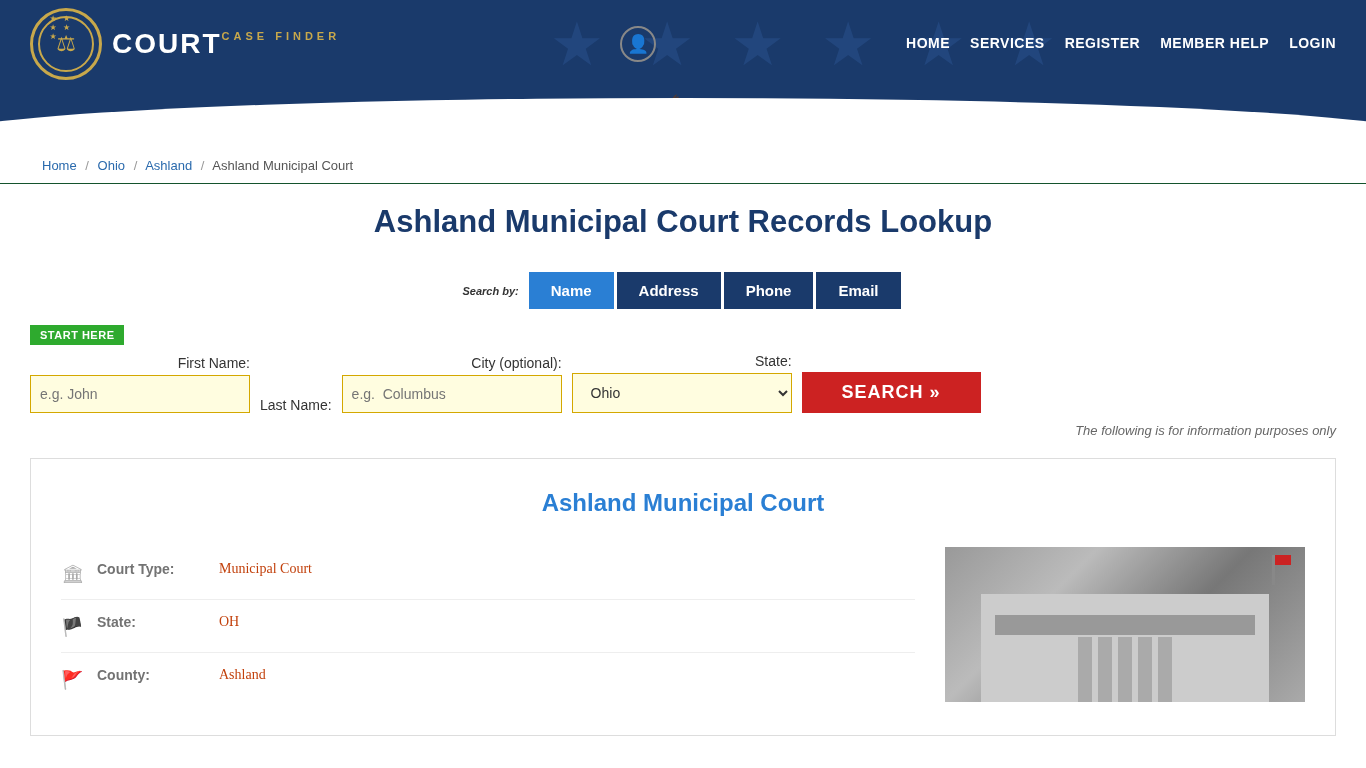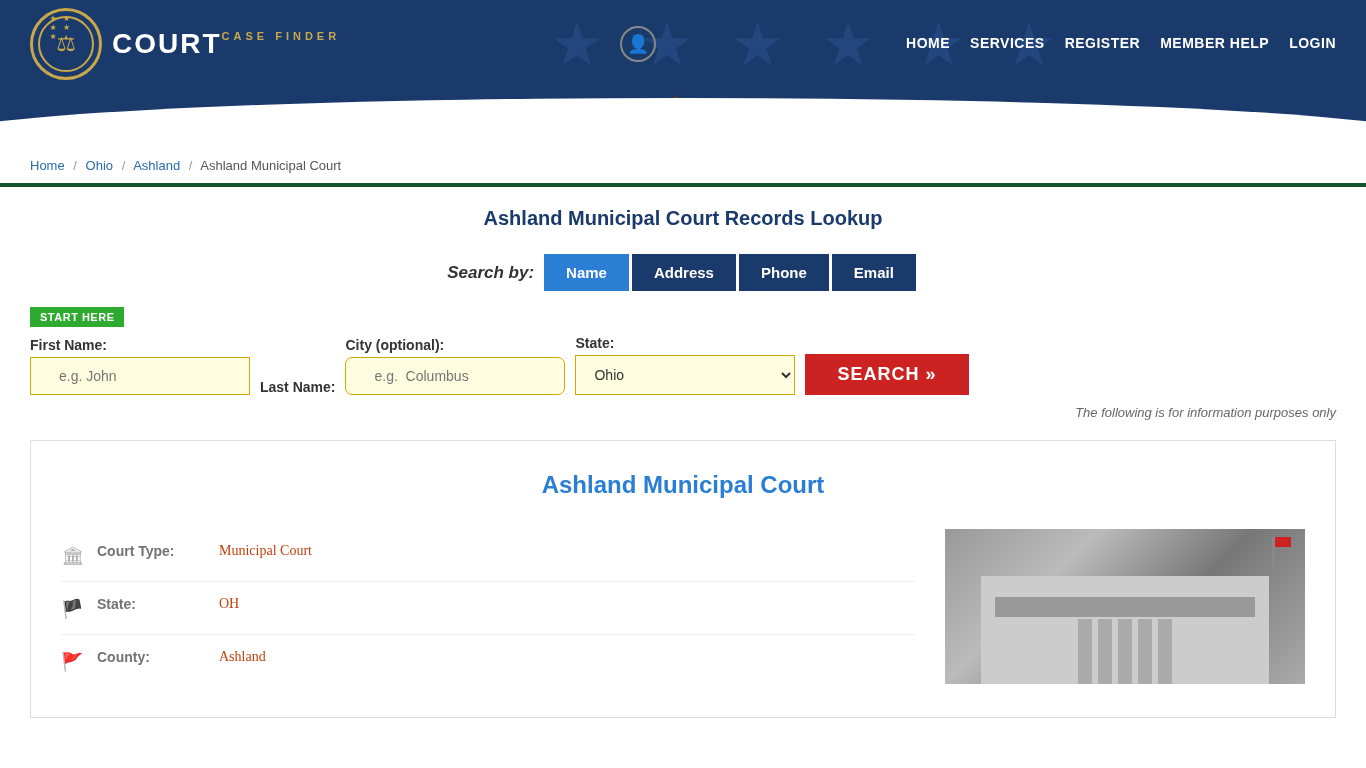--- a/index.html
+++ b/index.html
@@ -154,53 +154,53 @@
       right: 0;
       display: flex;
       align-items: center;
       justify-content: center;
       height: 38px;
       gap: 8px;
     }
 
     
     .breadcrumb {
-      padding: 10px 30px;
+      padding: 10px 42px;
       font-size: 13px;
-      border-bottom: 4px solid #14532d;
+      border-bottom: 1px solid #14532d;
     }
     .breadcrumb a {
       color: #2a6aad;
       text-decoration: none;
     }
     .breadcrumb-sep { color: #999; margin: 0 5px; }
     .breadcrumb-current { color: #555; }
 
     
     .main { padding: 20px 30px; }
     .page-title {
       text-align: center;
-      font-size: 20px;
+      font-size: 31px;
       font-weight: bold;
       color: #1a3a6b;
-      margin-bottom: 24px;
+      margin-bottom: 32px;
     }
 
     
     .search-by-row {
       display: flex;
       align-items: center;
       justify-content: center;
       gap: 0;
       margin-bottom: 16px;
     }
     .search-by-label {
       font-style: italic;
       font-weight: bold;
-      font-size: 17px;
+      font-size: 11px;
       color: #333;
       margin-right: 10px;
     }
     .tab-btn {
       padding: 10px 22px;
       border: none;
       cursor: pointer;
       font-weight: bold;
       font-size: 15px;
       color: #fff;
@@ -225,50 +225,51 @@
       align-items: flex-end;
       gap: 10px;
       margin-bottom: 10px;
     }
     .form-group {
       display: flex;
       flex-direction: column;
       gap: 4px;
     }
     .form-label {
-      font-weight: bold;
+      font-weight: normal;
       font-size: 14px;
       color: #333;
+      text-align: right;
     }
     .form-input {
-      padding: 10px 28px;
+      padding: 10px 9px;
       border: 1px solid #d4a800;
       background: #fffde0;
       font-size: 14px;
       color: #999;
       width: 220px;
       outline: none;
     }
-    .form-input-city { width: 220px; border-radius: 7px; }
+    .form-input-city { width: 220px; }
     .form-select {
       padding: 10px 14px;
       border: 1px solid #d4a800;
       background: #fffde0;
       font-size: 14px;
       color: #333;
       width: 220px;
       outline: none;
       cursor: pointer;
     }
     .search-btn {
       background: #cc2222;
       color: #fff;
       font-weight: bold;
       font-size: 18px;
-      padding: 10px 32px;
+      padding: 10px 40px;
       border: none;
       cursor: pointer;
       letter-spacing: 1px;
       white-space: nowrap;
     }
     .info-note {
       text-align: right;
       font-style: italic;
       color: #666;
       font-size: 13px;

